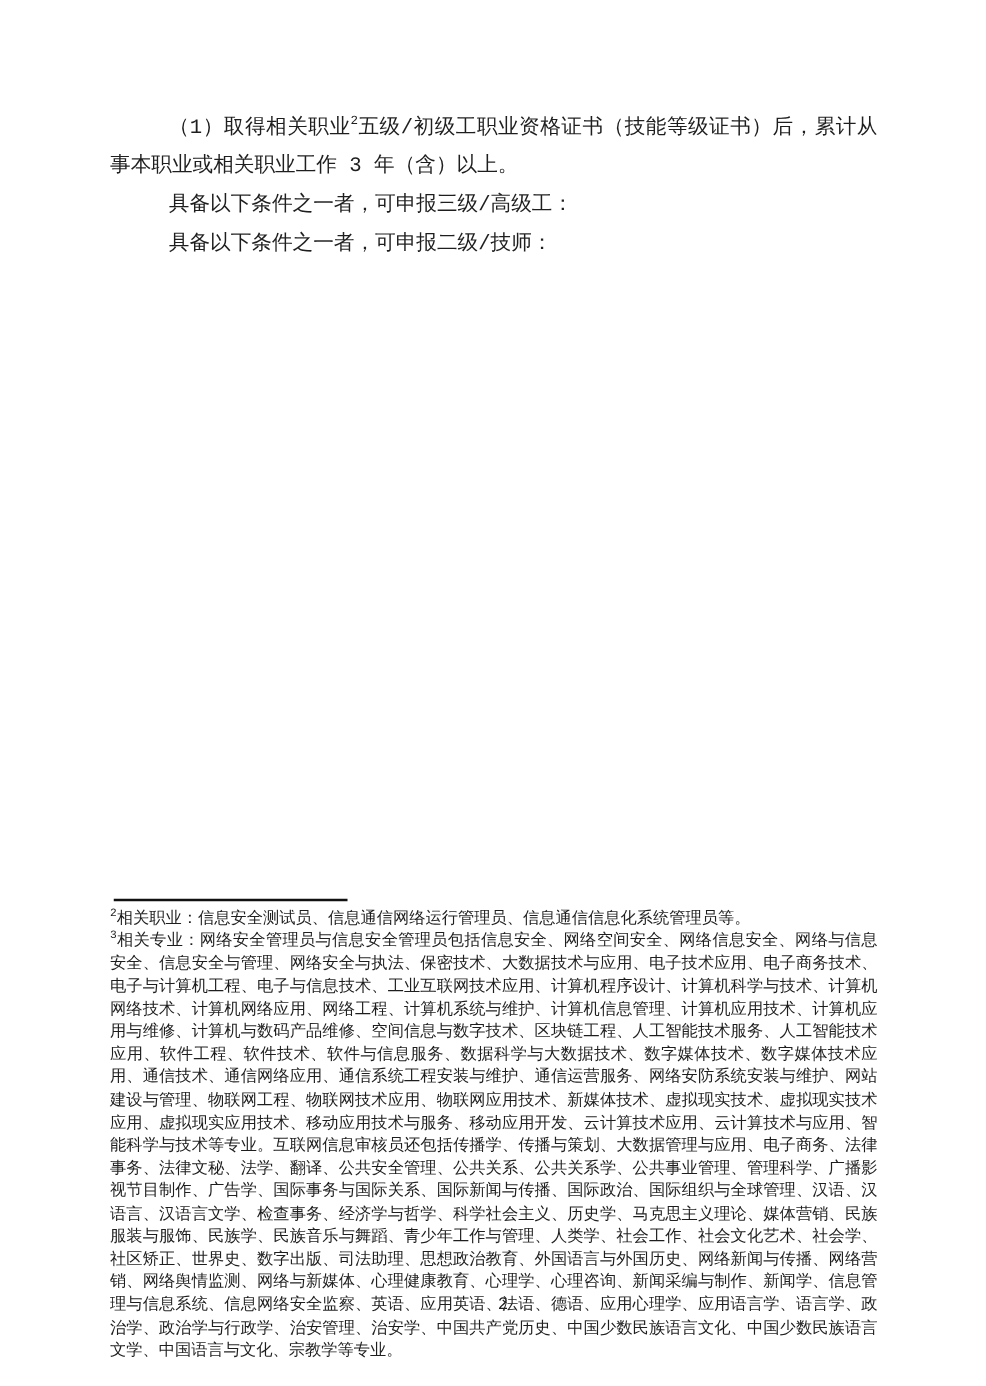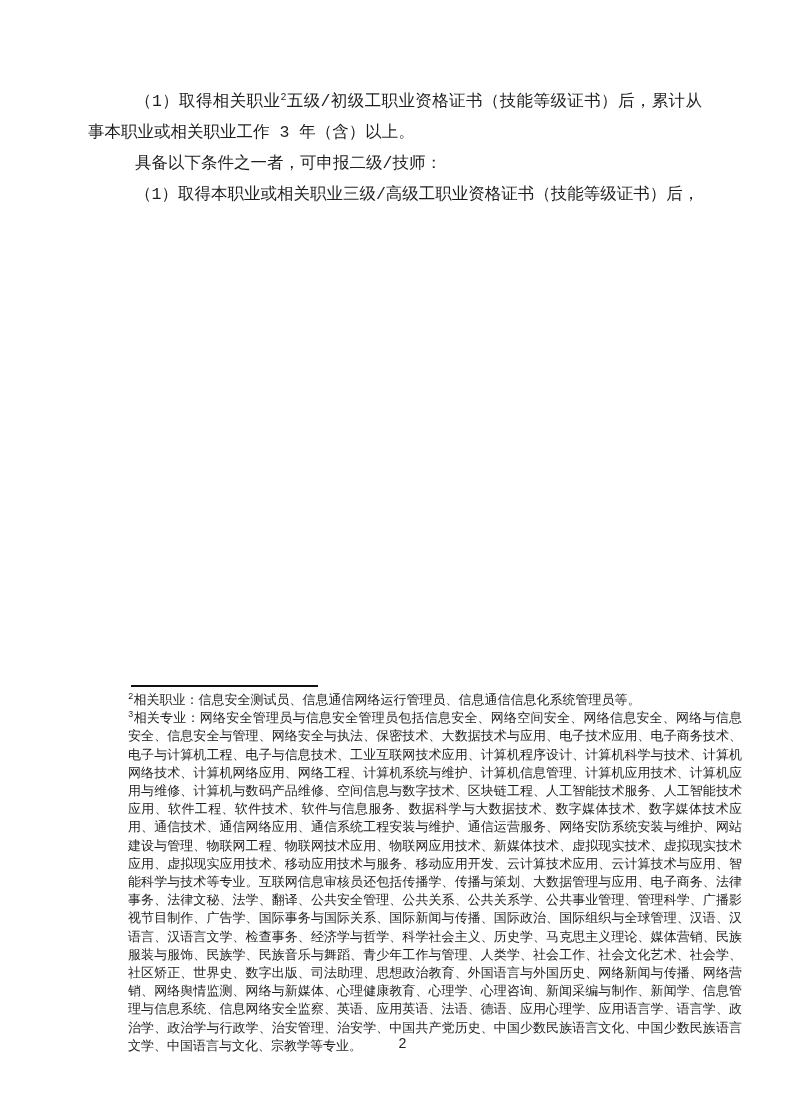--- a/index.html
+++ b/index.html
@@ -31,23 +31,22 @@
     text-indent: 47px;
   }
   .fn-ref {
     font-size: 10px;
     line-height: 0;
     vertical-align: super;
   }
   .footnote-area {
     position: absolute;
     left: 88px;
-    top: 685px;
+    top: 719px;
     width: 614px;
-    margin-left: 40px;
   }
   .fn-separator {
     width: 187px;
     height: 0;
     border-top: 2px solid #111111;
     margin: 0 0 5px 3px;
   }
   .footnote-area p {
     margin: 0;
     font-size: 13px;
@@ -69,22 +68,22 @@
     color: #1e1e1e;
   }
 </style>
 </head>
 <body>
 
 <div class="page">
 
   <div class="body-text">
     <p><span>（1）取得相关职业</span><sup class="fn-ref">2</sup><span>五级/初级工职业资格证书（技能等级证书）后，累计从事本职业或相关职业工作 3 年（含）以上。</span></p>
+    <p><span>具备以下条件之一者，可申报三级/高级工：</span><sup class="fn-ref"></sup><span></span></p>
     <p><span>具备以下条件之一者，可申报二级/技师：</span><sup class="fn-ref"></sup><span></span></p>
-    <p><span>（1）取得本职业或相关职业三级/高级工职业资格证书（技能等级证书）后，</span><sup class="fn-ref"></sup><span></span></p>
   </div>
 
   <div class="footnote-area">
     <div class="fn-separator"></div>
     <p><sup class="fn-marker">2</sup><span>相关职业：信息安全测试员、信息通信网络运行管理员、信息通信信息化系统管理员等。</span></p>
     <p><sup class="fn-marker">3</sup><span>相关专业：网络安全管理员与信息安全管理员包括信息安全、网络空间安全、网络信息安全、网络与信息安全、信息安全与管理、网络安全与执法、保密技术、大数据技术与应用、电子技术应用、电子商务技术、电子与计算机工程、电子与信息技术、工业互联网技术应用、计算机程序设计、计算机科学与技术、计算机网络技术、计算机网络应用、网络工程、计算机系统与维护、计算机信息管理、计算机应用技术、计算机应用与维修、计算机与数码产品维修、空间信息与数字技术、区块链工程、人工智能技术服务、人工智能技术应用、软件工程、软件技术、软件与信息服务、数据科学与大数据技术、数字媒体技术、数字媒体技术应用、通信技术、通信网络应用、通信系统工程安装与维护、通信运营服务、网络安防系统安装与维护、网站建设与管理、物联网工程、物联网技术应用、物联网应用技术、新媒体技术、虚拟现实技术、虚拟现实技术应用、虚拟现实应用技术、移动应用技术与服务、移动应用开发、云计算技术应用、云计算技术与应用、智能科学与技术等专业。互联网信息审核员还包括传播学、传播与策划、大数据管理与应用、电子商务、法律事务、法律文秘、法学、翻译、公共安全管理、公共关系、公共关系学、公共事业管理、管理科学、广播影视节目制作、广告学、国际事务与国际关系、国际新闻与传播、国际政治、国际组织与全球管理、汉语、汉语言、汉语言文学、检查事务、经济学与哲学、科学社会主义、历史学、马克思主义理论、媒体营销、民族服装与服饰、民族学、民族音乐与舞蹈、青少年工作与管理、人类学、社会工作、社会文化艺术、社会学、社区矫正、世界史、数字出版、司法助理、思想政治教育、外国语言与外国历史、网络新闻与传播、网络营销、网络舆情监测、网络与新媒体、心理健康教育、心理学、心理咨询、新闻采编与制作、新闻学、信息管理与信息系统、信息网络安全监察、英语、应用英语、法语、德语、应用心理学、应用语言学、语言学、政治学、政治学与行政学、治安管理、治安学、中国共产党历史、中国少数民族语言文化、中国少数民族语言文学、中国语言与文化、宗教学等专业。</span></p>
   </div>
 
   <div class="page-number">2</div>
 

